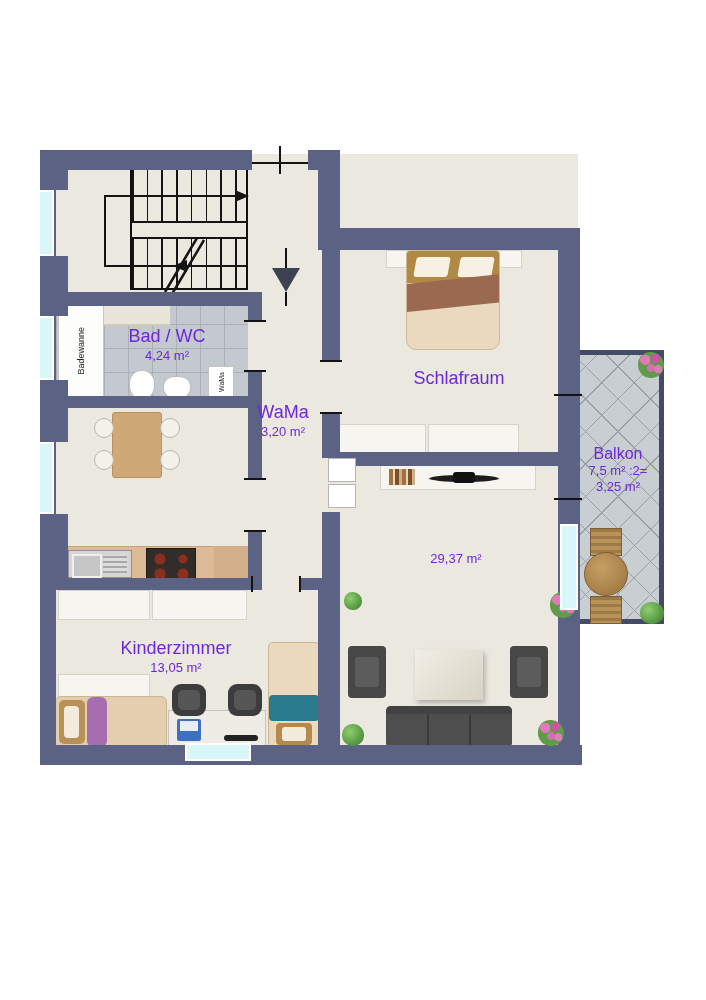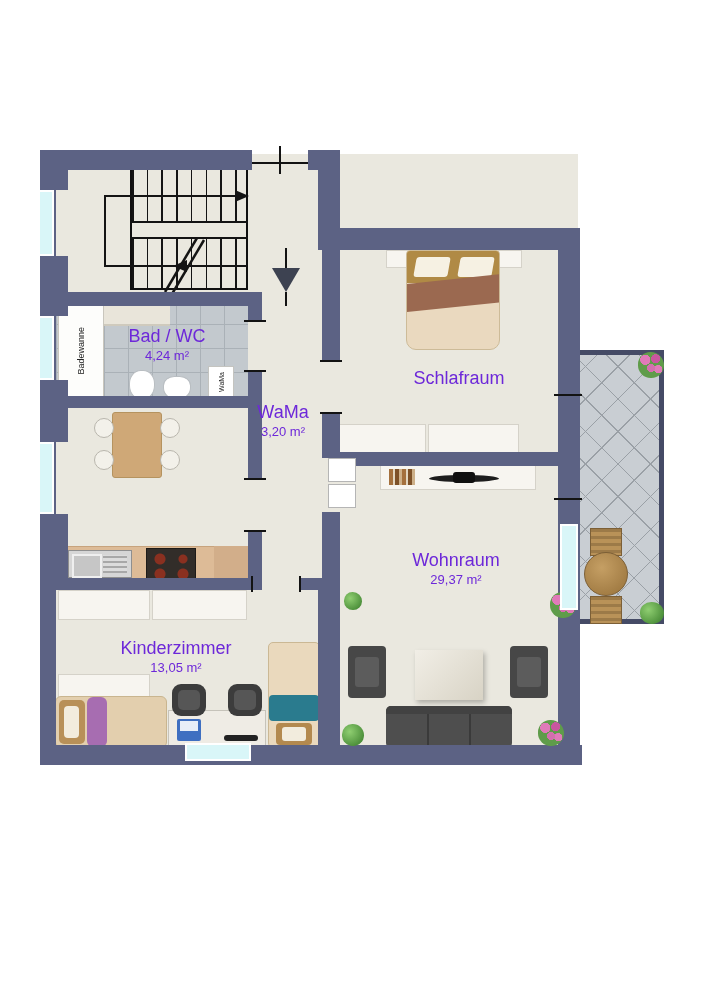--- a/index.html
+++ b/index.html
@@ -217,22 +217,26 @@
     <div class="room-area">4,24 m²</div>
   </div>
   <div class="room-label" style="left:203px;top:402px;width:160px;">
     <div class="room-name">WaMa</div>
     <div class="room-area">3,20 m²</div>
   </div>
   <div class="room-label" style="left:379px;top:368px;width:160px;">
     <div class="room-name">Schlafraum</div>
   </div>
   <div class="room-label" style="left:376px;top:550px;width:160px;">
-    <div class="room-name">Wohnraum</div>
     <div class="room-area">29,37 m²</div>
   </div>
   <div class="room-label" style="left:96px;top:638px;width:160px;">
     <div class="room-name">Kinderzimmer</div>
     <div class="room-area">13,05 m²</div>
   </div>
+  <div class="room-label" style="left:568px;top:444px;width:100px;">
+    <div class="small-name">Balkon</div>
+    <div class="small-line">7,5 m² :2=</div>
+    <div class="small-line">3,25 m²</div>
+  </div>
 
 
 </div>
 
 </body></html>

